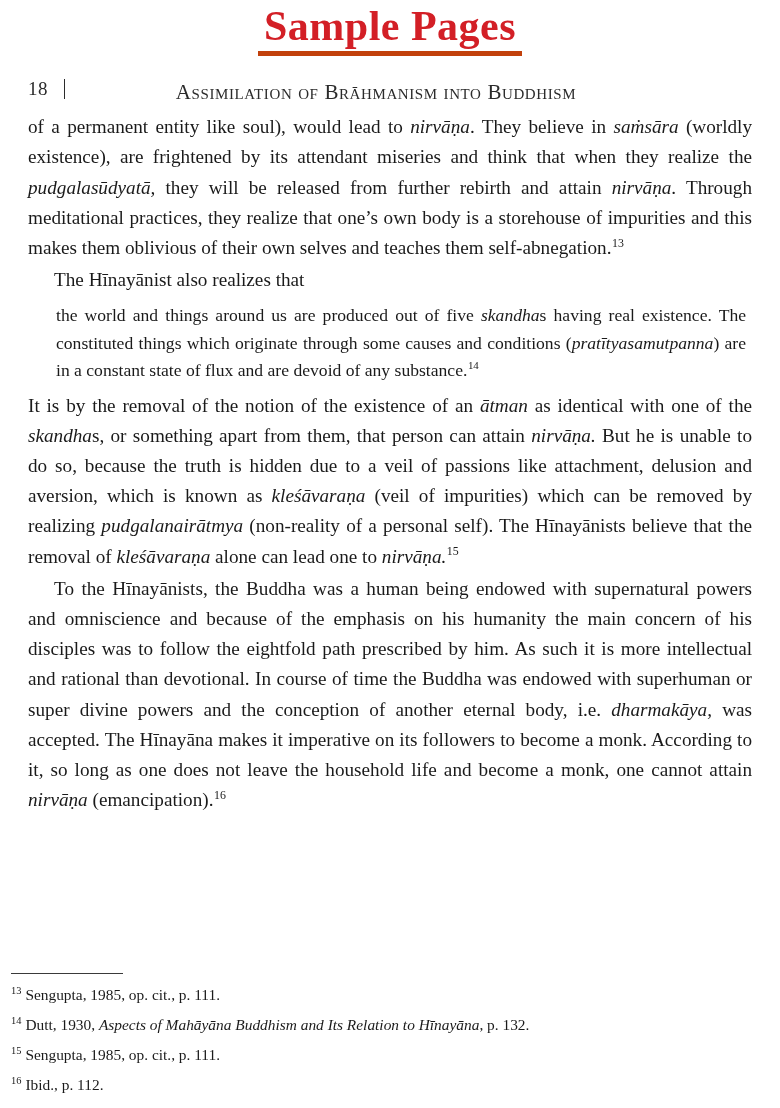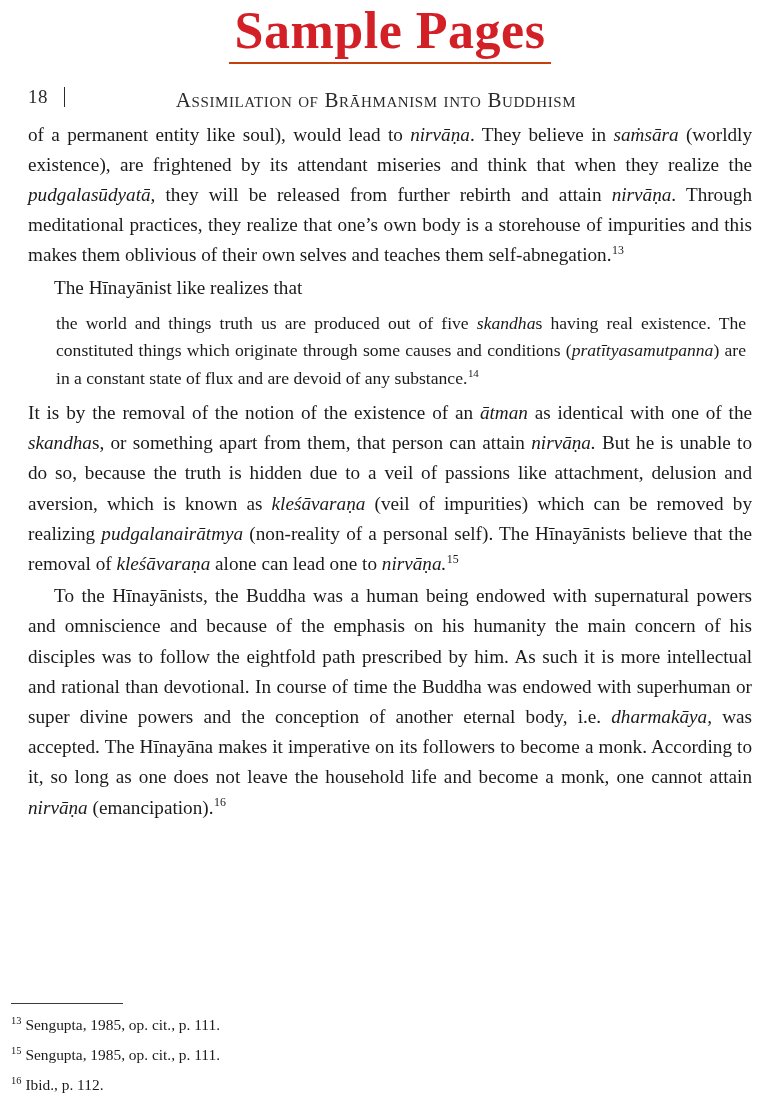--- a/index.html
+++ b/index.html
@@ -18,26 +18,26 @@
 
   
   .banner {
     text-align: center;
     padding-top: 4px;
   }
   .banner-title {
     display: inline-block;
     font-family: "Liberation Serif", "DejaVu Serif", serif;
     font-weight: bold;
-    font-size: 52px;
+    font-size: 42px;
     line-height: 1.05;
     letter-spacing: 0.5px;
     color: #d31f26;
     padding: 0 6px 3px 6px;
-    border-bottom: 2px solid #c2410c;
+    border-bottom: 5px solid #c2410c;
   }
 
   
   .running-head {
     margin: 22px 28px 0 28px;
     height: 24px;
     position: relative;
   }
   .folio {
     position: absolute;
@@ -141,35 +141,36 @@
 <div class="running-head">
   <span class="folio">18</span>
   <span class="folio-rule"></span>
   <span class="head-title">Assimilation of Brāhmanism into Buddhism</span>
 </div>
 
 <div class="page-body">
 
   <p class="para"><span>of a permanent entity like soul), would lead to </span><i>nirvāṇa</i><span>. They believe in </span><i>saṁsāra</i><span> (worldly existence), are frightened by its attendant miseries and think that when they realize the </span><i>pudgalasūdyatā,</i><span> they will be released from further rebirth and attain </span><i>nirvāṇa</i><span>. Through meditational practices, they realize that one’s own body is a storehouse of impurities and this makes them oblivious of their own selves and teaches them self-abnegation.</span><sup class="fn">13</sup></p>
 
-  <p class="para indent gap-top">The Hīnayānist like realizes that</p>
+  <p class="para indent gap-top">The Hīnayānist also realizes that</p>
 
   <div class="blockquote">
-    <p><span>the world and things truth us are produced out of five </span><i>skandha</i><span>s having real existence. The constituted things which originate through some causes and conditions (</span><i>pratītyasamutpanna</i><span>) are in a constant state of flux and are devoid of any substance.</span><sup class="fn">14</sup></p>
+    <p><span>the world and things around us are produced out of five </span><i>skandha</i><span>s having real existence. The constituted things which originate through some causes and conditions (</span><i>pratītyasamutpanna</i><span>) are in a constant state of flux and are devoid of any substance.</span><sup class="fn">14</sup></p>
   </div>
 
   <p class="para"><span>It is by the removal of the notion of the existence of an </span><i>ātman</i><span> as identical with one of the </span><i>skandha</i><span>s, or something apart from them, that person can attain </span><i>nirvāṇa.</i><span> But he is unable to do so, because the truth is hidden due to a veil of passions like attachment, delusion and aversion, which is known as </span><i>kleśāvaraṇa</i><span> (veil of impurities) which can be removed by realizing </span><i>pudgalanairātmya</i><span> (non-reality of a personal self). The Hīnayānists believe that the removal of </span><i>kleśāvaraṇa</i><span> alone can lead one to </span><i>nirvāṇa.</i><sup class="fn">15</sup></p>
 
   <p class="para indent gap-top"><span>To the Hīnayānists, the Buddha was a human being endowed with supernatural powers and omniscience and because of the emphasis on his humanity the main concern of his disciples was to follow the eightfold path prescribed by him. As such it is more intellectual and rational than devotional. In course of time the Buddha was endowed with superhuman or super divine powers and the conception of another eternal body, i.e. </span><i>dharmakāya,</i><span> was accepted. The Hīnayāna makes it imperative on its followers to become a monk. According to it, so long as one does not leave the household life and become a monk, one cannot attain </span><i>nirvāṇa</i><span> (emancipation).</span><sup class="fn">16</sup></p>
 
 
 </div>
 
 <div class="footnotes">
   <div class="fn-rule"></div>
 
   <div class="fn-item"><span class="fn-num">13</span><span>Sengupta, 1985, op. cit., p. 111.</span><i></i><span></span></div>
 
+  <div class="fn-item"><span class="fn-num">14</span><span>Dutt, 1930, </span><i>Aspects of Mahāyāna Buddhism and Its Relation to Hīnayāna</i><span>, p. 132.</span></div>
 
   <div class="fn-item"><span class="fn-num">15</span><span>Sengupta, 1985, op. cit., p. 111.</span><i></i><span></span></div>
 
   <div class="fn-item"><span class="fn-num">16</span><span>Ibid., p. 112.</span><i></i><span></span></div>
 </div>
 
 </body></html>

